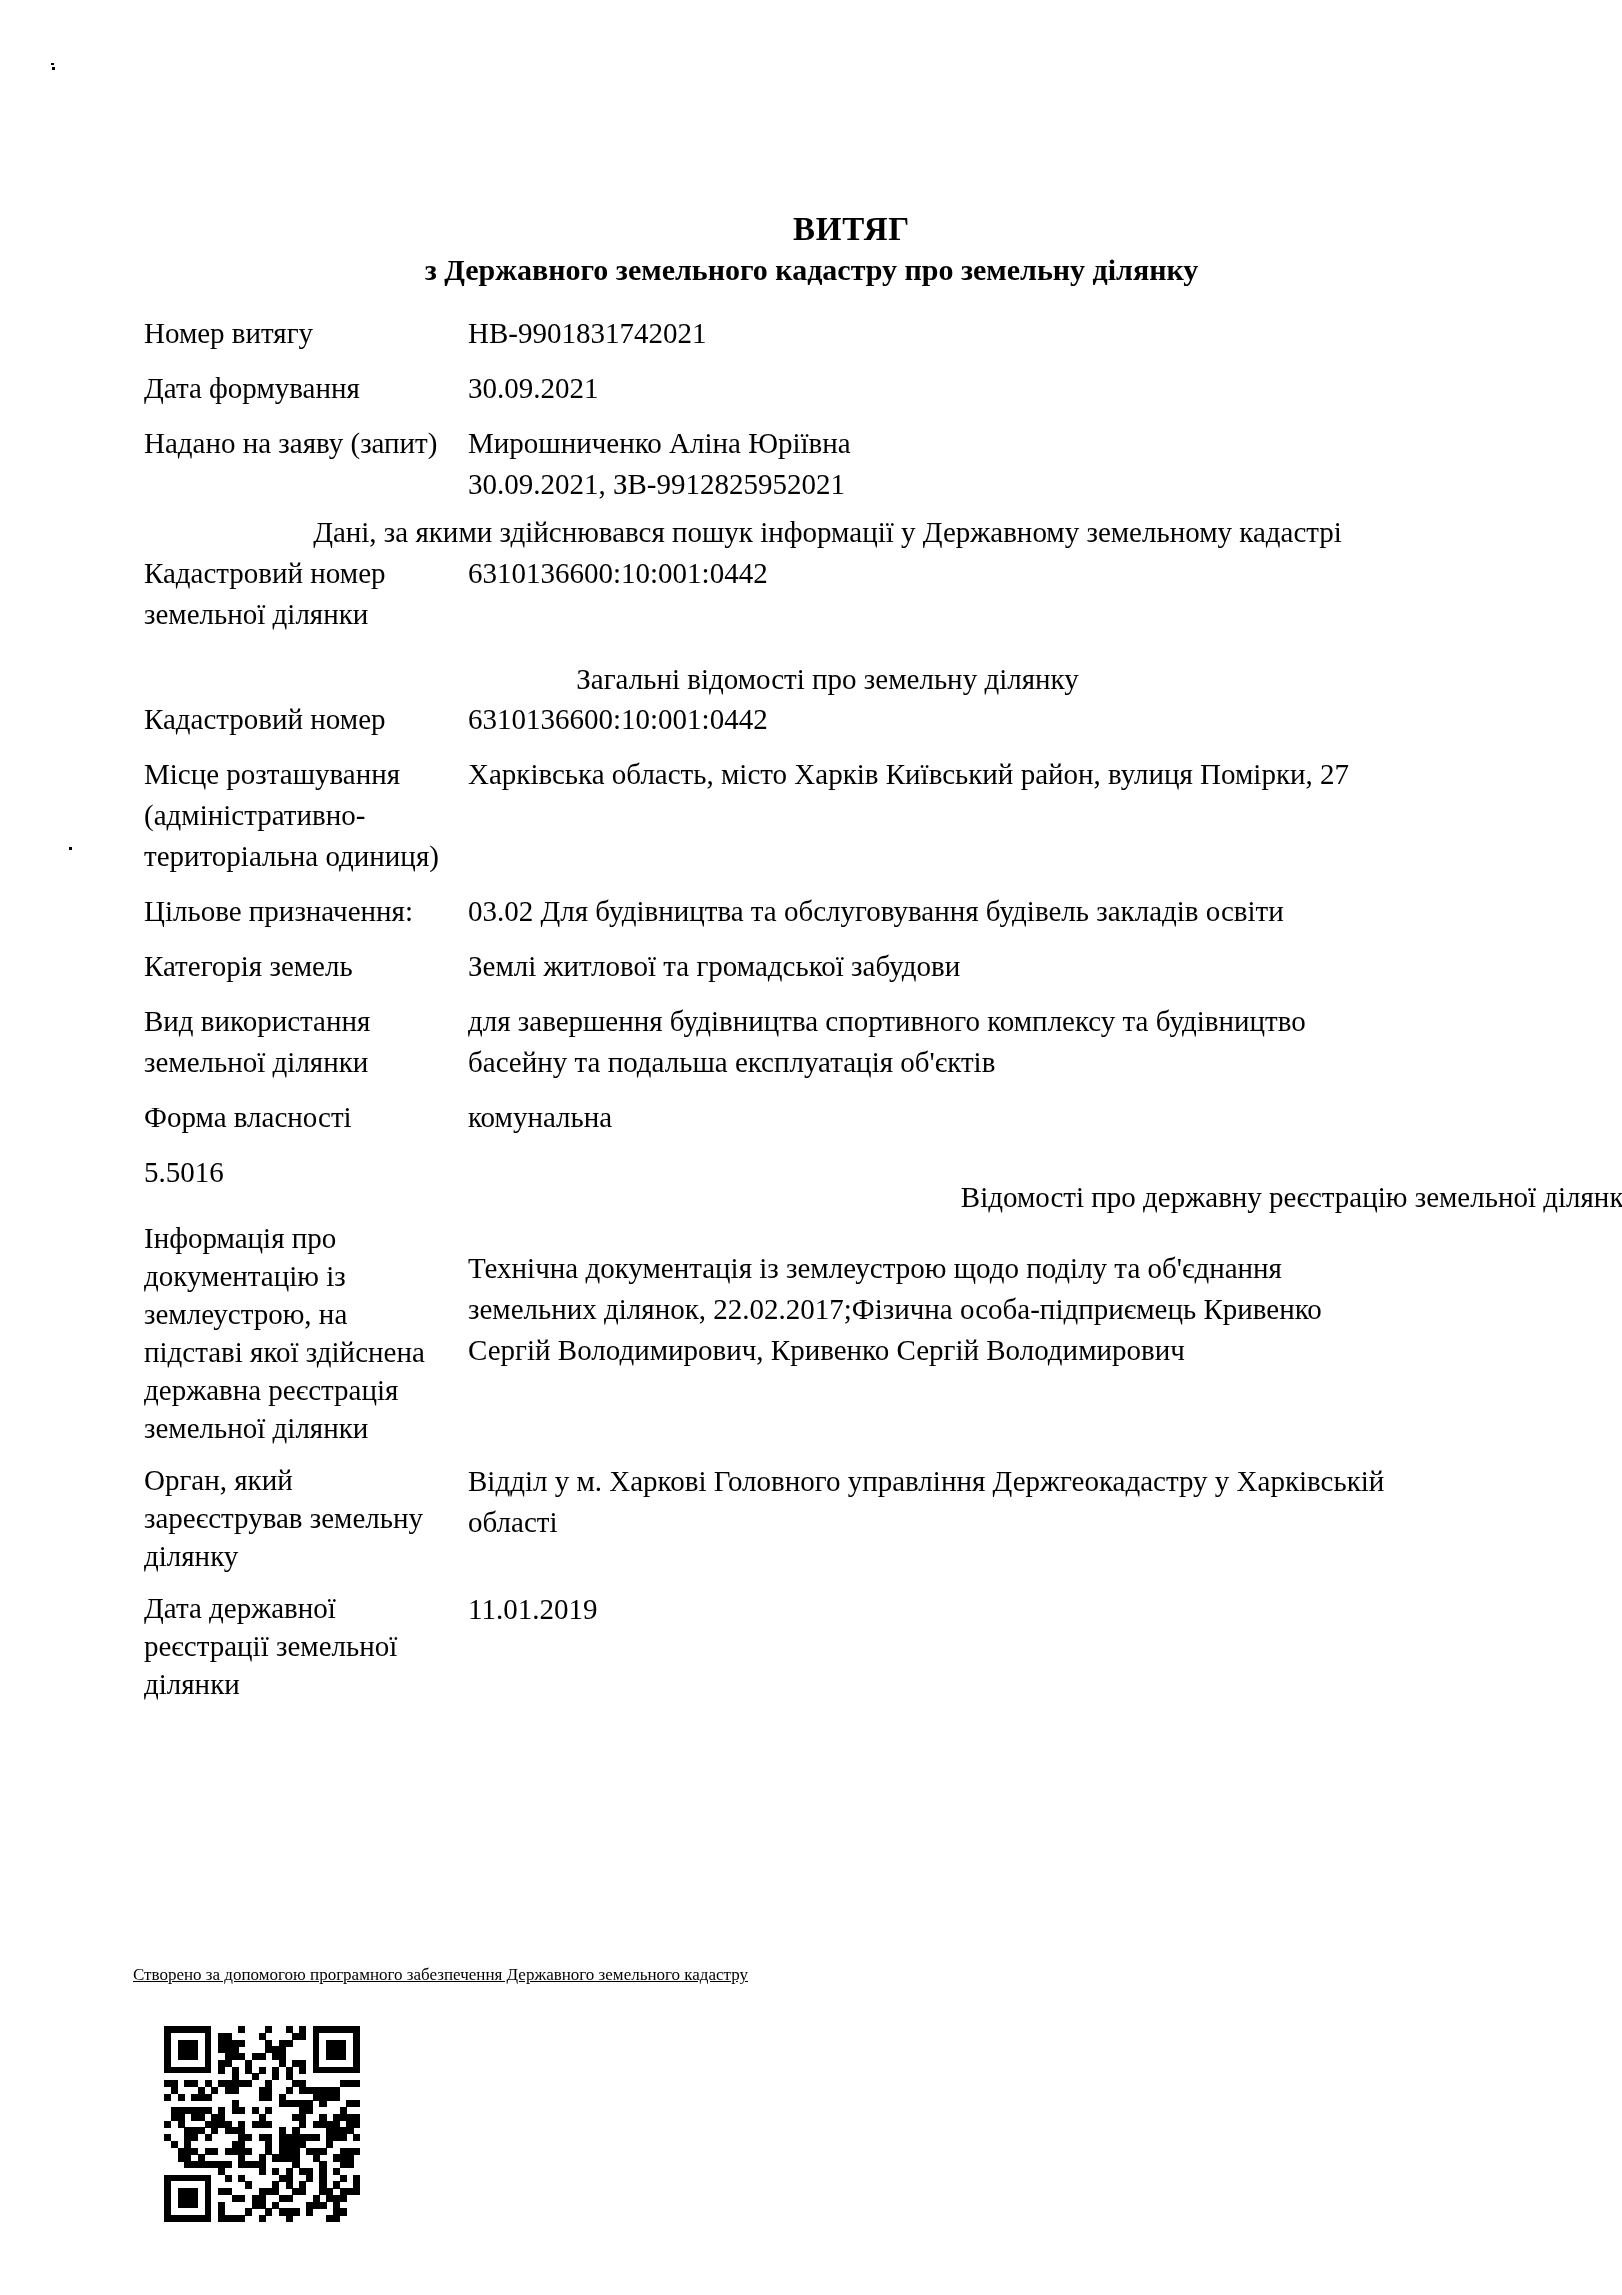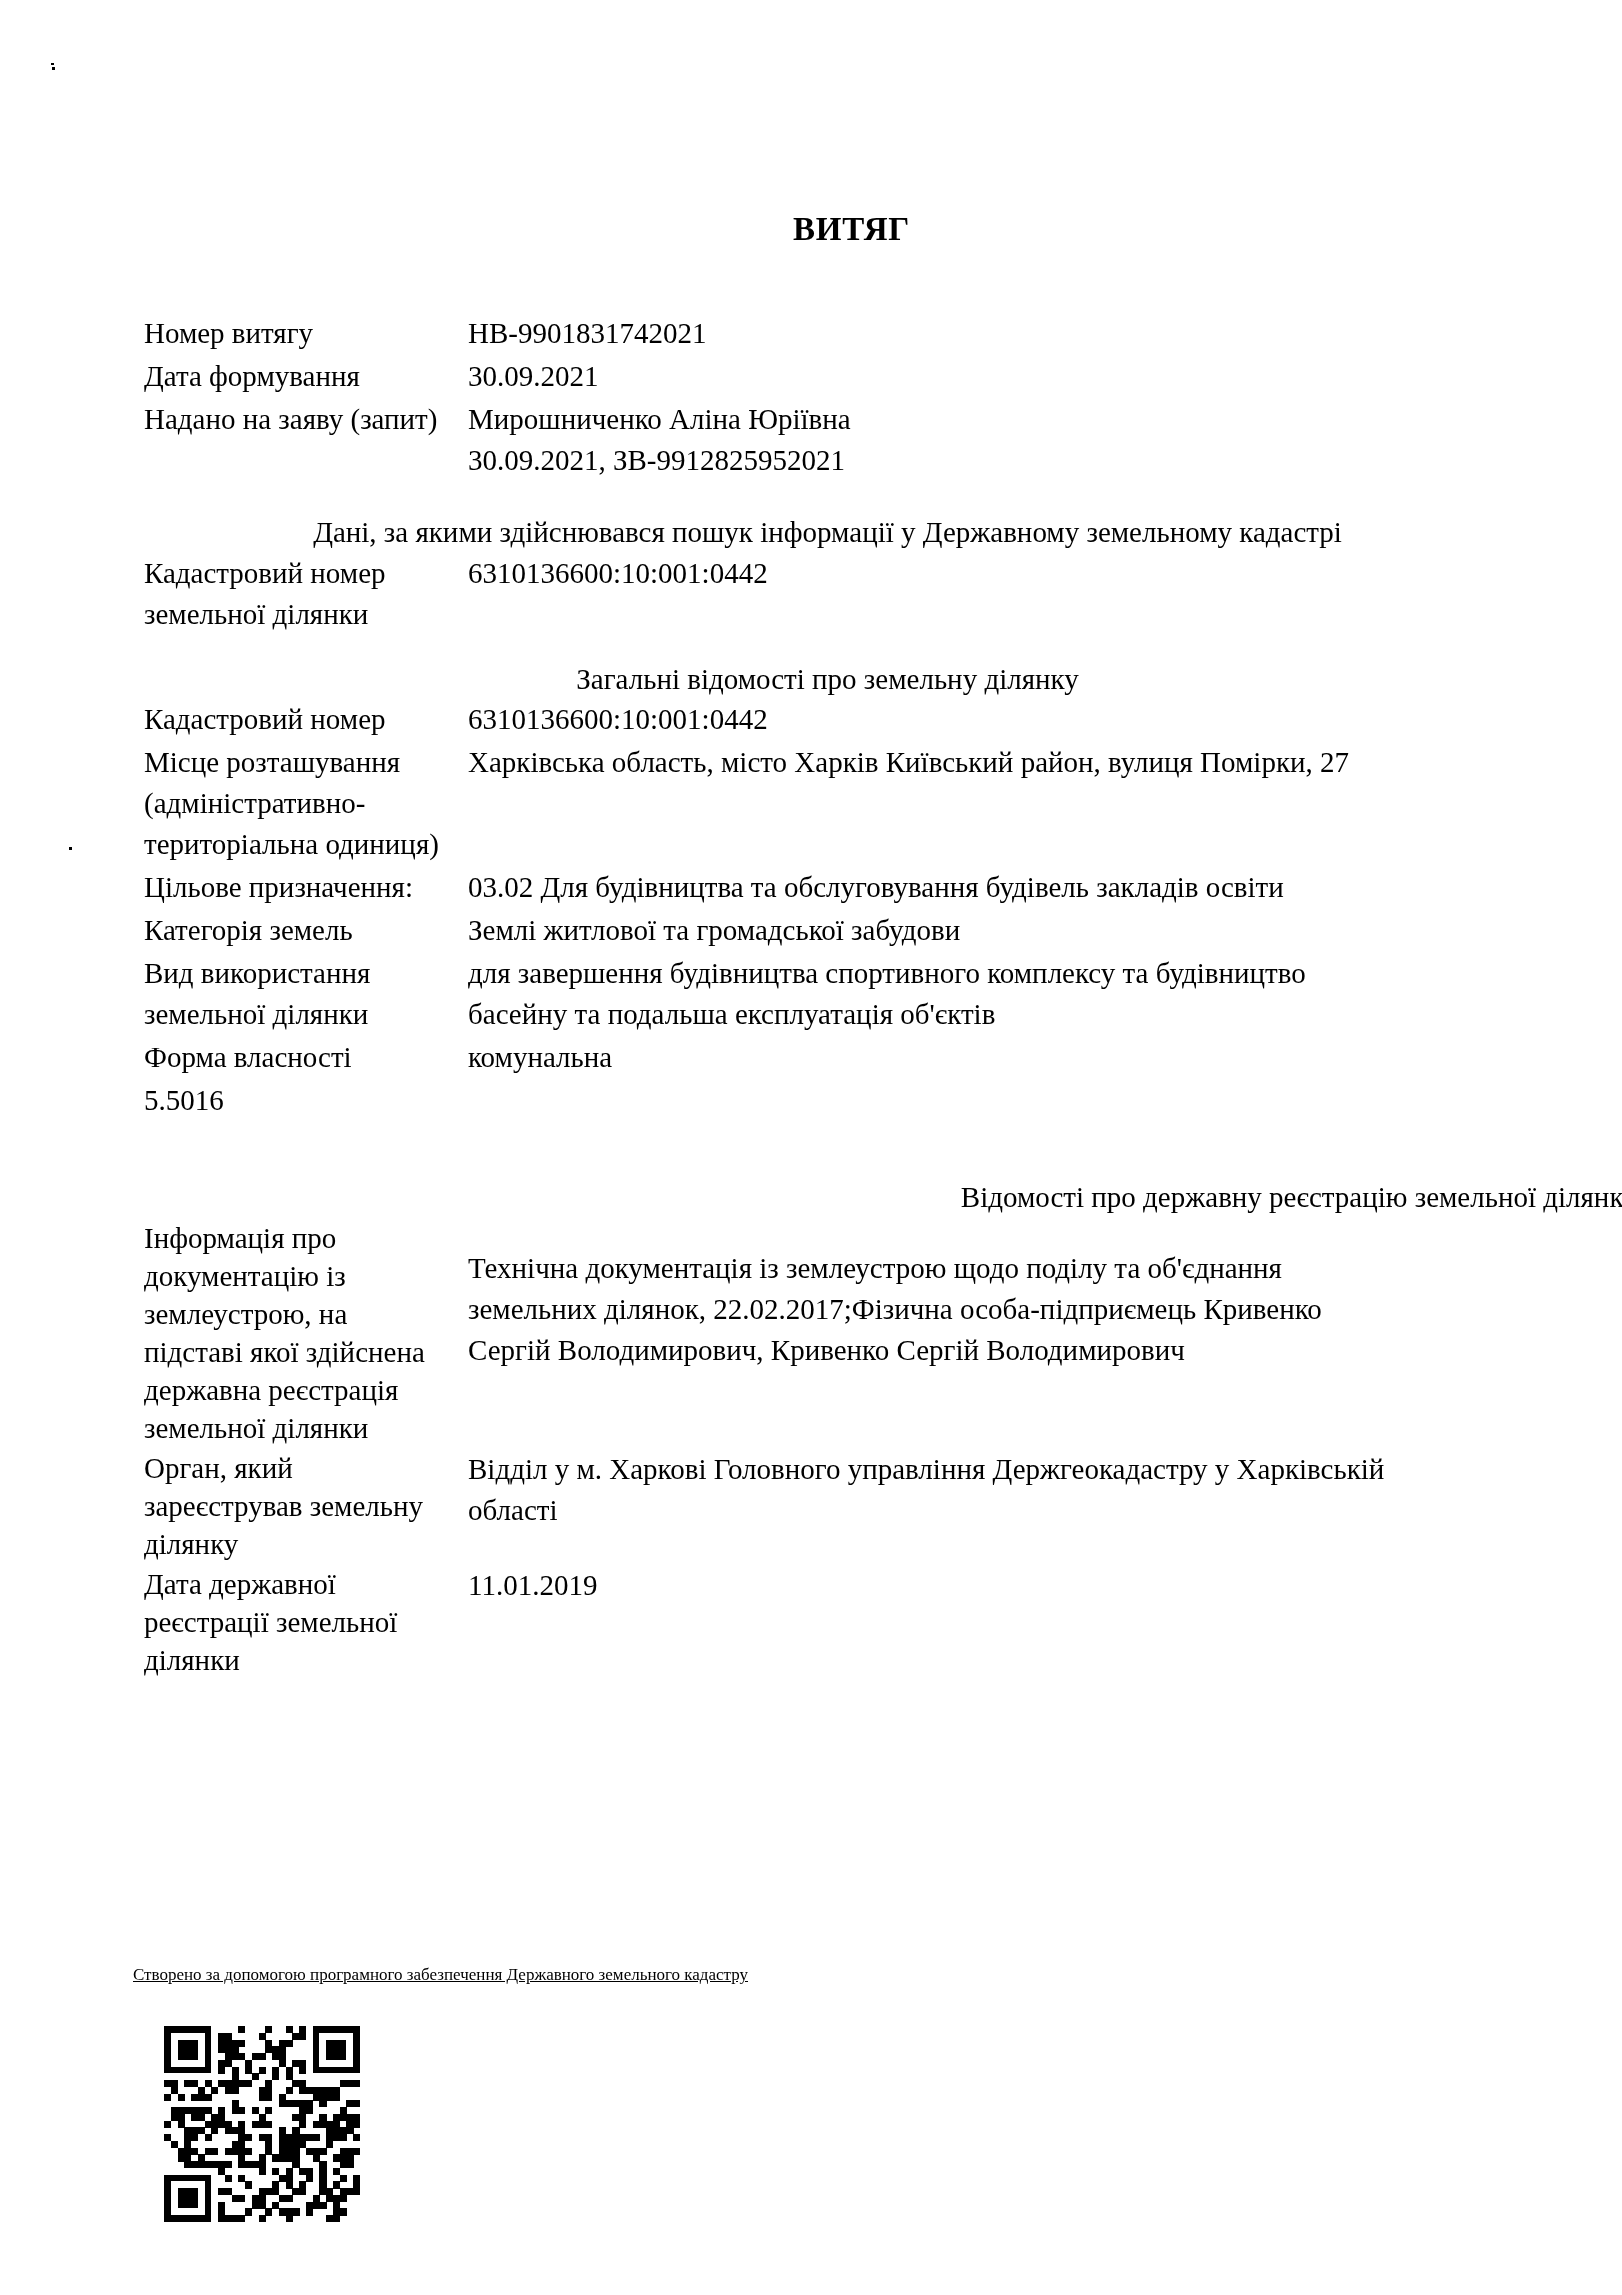--- a/index.html
+++ b/index.html
@@ -23,21 +23,21 @@
   }
   .section-heading{
     position:absolute;left:16px;width:100%;
     text-align:center;font-size:29px;line-height:41px;
   }
   .h-search{top:512px;}
   .h-general{top:659px;}
   .h-registration{top:1177px;text-align:right;}
   .grid{
     position:absolute;left:144px;
-    display:grid;grid-template-columns:324px 1021px;row-gap:2px;
+    display:grid;grid-template-columns:324px 1021px;row-gap:14px;
     font-size:29px;line-height:41px;
   }
   .cell{white-space:pre-line;}
   .top-grid{top:313px;}
   .search-grid{top:553px;}
   .general-grid{top:699px;}
   .reg-grid{top:1219px;}
   .reg-grid .label{line-height:38px;}
   .offset-top{padding-top:29.4px;}
   .footer-note{
@@ -56,20 +56,21 @@
 </head>
 <body>
 
 <div class="page">
 
   <span class="speck s1"></span>
   <span class="speck s2"></span>
   <span class="speck s3"></span>
 
   <h1 class="doc-title">ВИТЯГ</h1>
+  <h2 class="doc-subtitle">з Державного земельного кадастру про земельну ділянку</h2>
 
   <div class="grid top-grid">
     <div class="cell label">Номер витягу</div>
     <div class="cell value">НВ-9901831742021</div>
     <div class="cell label">Дата формування</div>
     <div class="cell value">30.09.2021</div>
     <div class="cell label">Надано на заяву (запит)</div>
     <div class="cell value">Мирошниченко Аліна Юріївна
 30.09.2021, ЗВ-9912825952021</div>
   </div>

